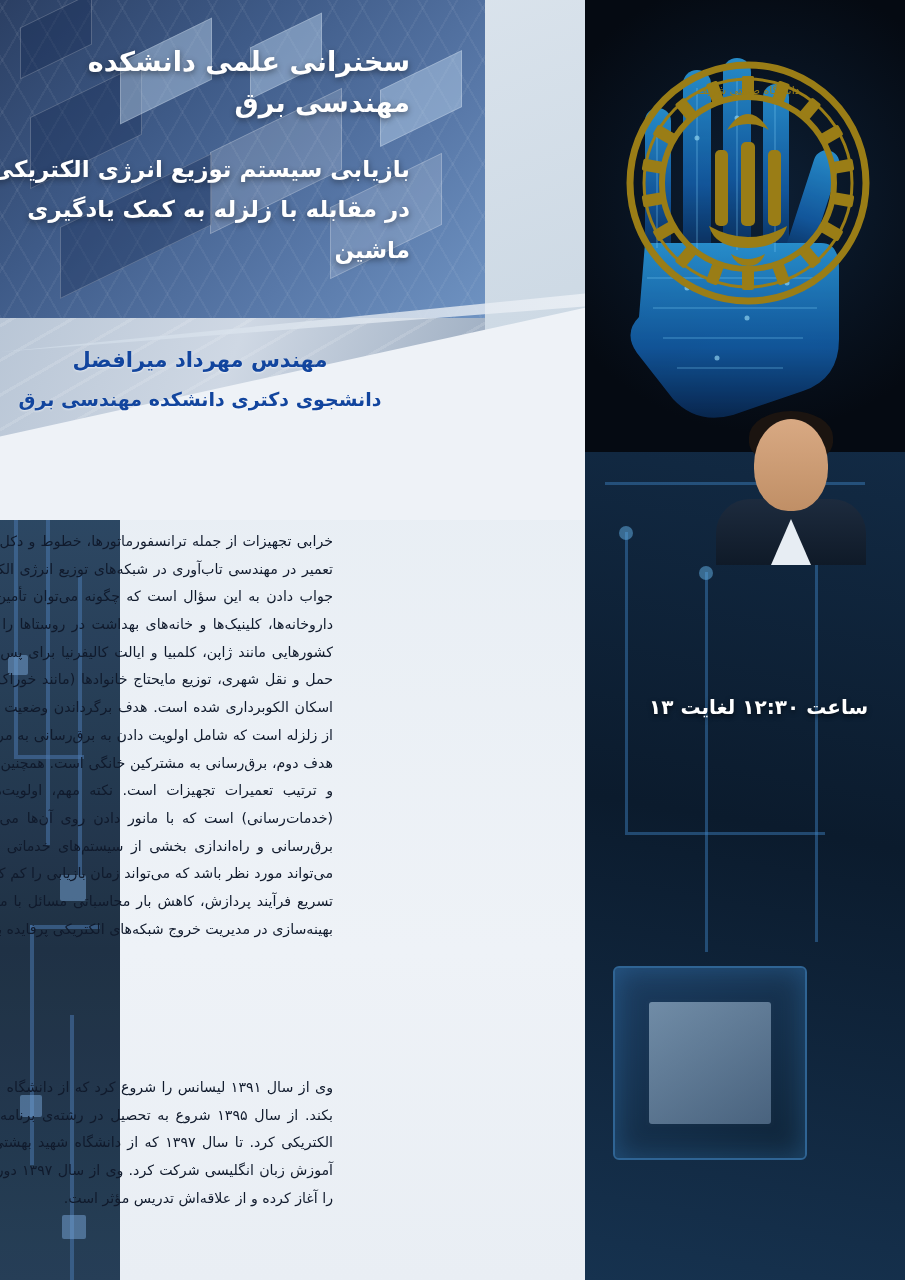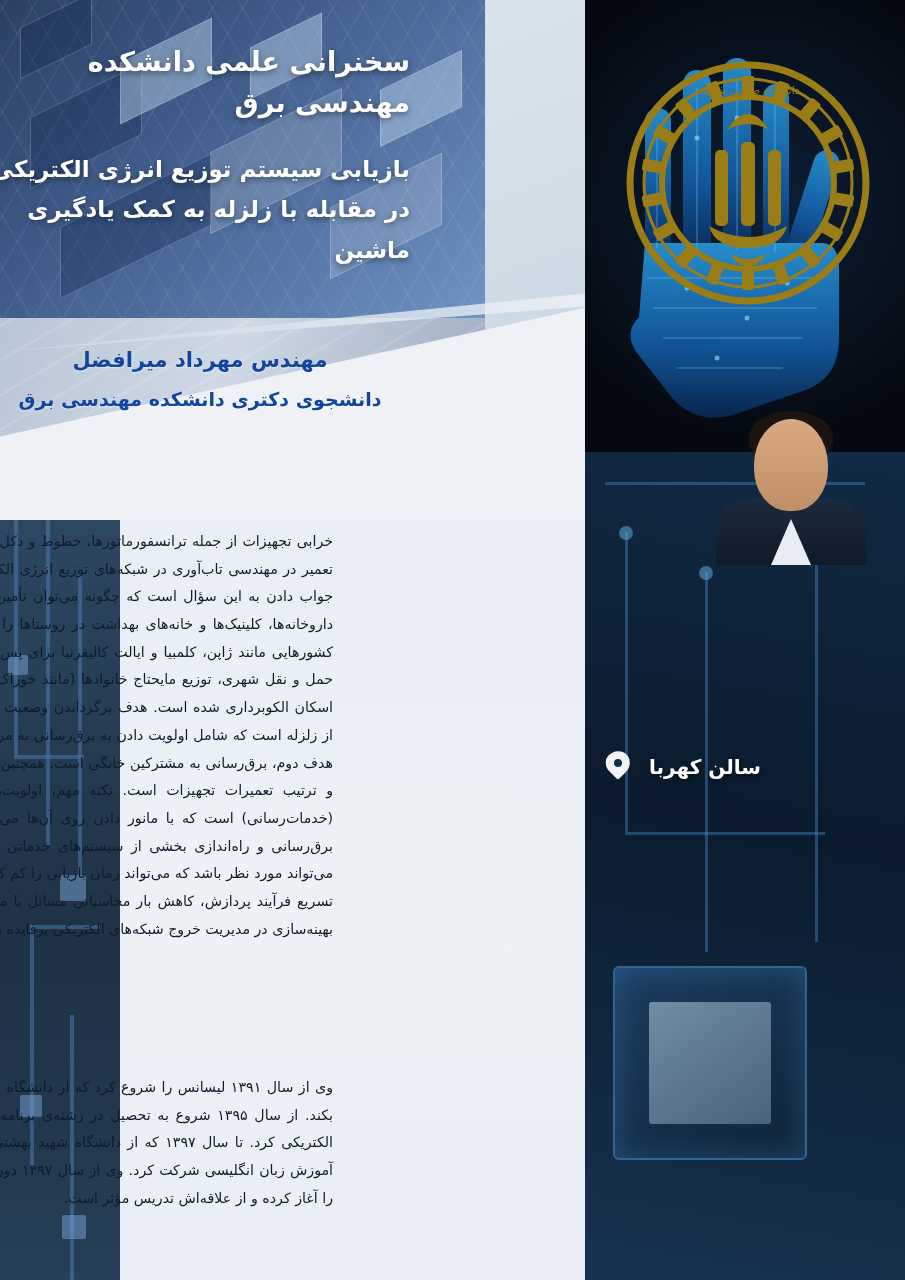--- a/index.html
+++ b/index.html
@@ -366,20 +366,17 @@
   </div>
 
   <div class="bio-block">
     <h3 class="bio-head">بیوگرافی :</h3>
     <p class="sec-body">وی از سال ۱۳۹۱ لیسانس را شروع کرد که از دانشگاه صنعتی شریف خود را فارغ‌التحصیل بکند. از سال ۱۳۹۵ شروع به تحصیل در رشته‌ی برنامه‌ریزی و مدیریت سیستم‌های انرژی الکتریکی کرد. تا سال ۱۳۹۷ که از دانشگاه شهید بهشتی فارغ‌التحصیل شود، در کلاس‌های آموزش زبان انگلیسی شرکت کرد. وی از سال ۱۳۹۷ دوره‌ی دکترای دانشگاه صنعتی شریف را آغاز کرده و از علاقه‌اش تدریس مؤثر است.</p>
   </div>
 
   <div class="event-info">
     <div class="ev-row">
       <span class="ev-icon"></span>
+      <span class="ev-text">ساعت ۱۲:۳۰ لغایت ۱۳</span>
     </div>
-    <div class="ev-row">
-      <span class="ev-icon ev-icon-pin"></span>
-      <span class="ev-text">سالن کهربا</span>
-    </div>
   </div>
 
 </div>
 
 </body></html>

